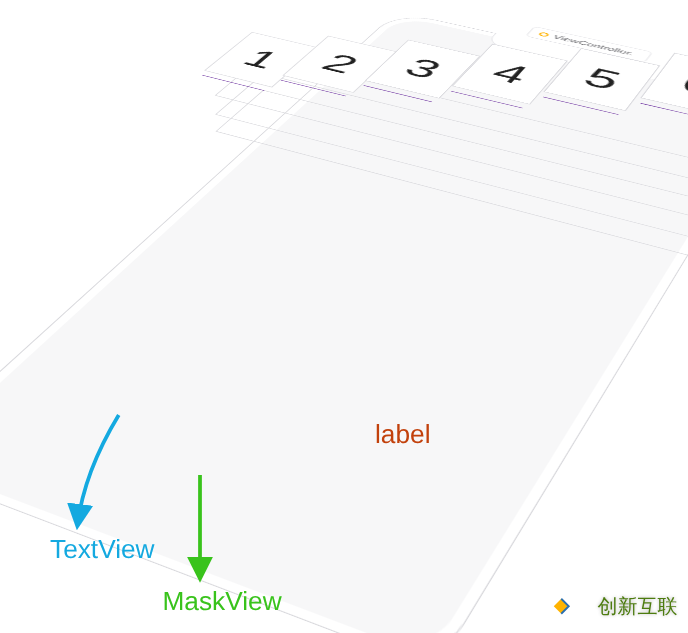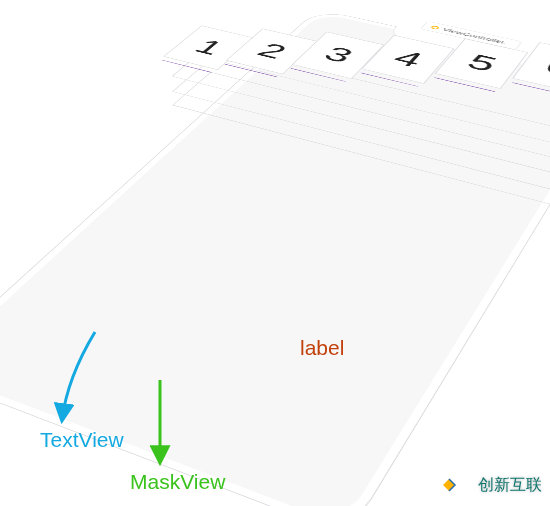--- a/index.html
+++ b/index.html
@@ -1,18 +1,18 @@
 <!DOCTYPE html>
 <html><head>
 <meta charset="utf-8">
 <style>
   html,body{margin:0;padding:0;width:550px;height:506px;overflow:hidden;font-family:-apple-system,"Helvetica Neue",Arial,sans-serif;background:#fff}
   .stage{position:absolute;inset:0}
   
-  .watermark{position:absolute;right:8px;bottom:8px;display:flex;align-items:center;gap:16px;color:#0f766e;font-size:16px;z-index:40}
+  .watermark{position:absolute;right:8px;bottom:8px;display:flex;align-items:center;gap:16px;color:#4d7c0f;font-size:16px;z-index:40}
   .watermark .logo{width:26px;height:26px;border-radius:50%;background:#fff;display:flex;align-items:center;justify-content:center}
   .watermark .logo svg{display:block}
   .watermark .txt{font-weight:500;text-shadow:0 0 3px rgba(0,0,0,.3)}
   
   .scene{position:absolute;left:0;top:0;width:550px;height:506px;perspective:1400px;perspective-origin:40% 35%}
   .world{position:absolute;left:50%;top:52%;transform-style:preserve-3d;transform:translate(-50%,-50%) rotateX(58deg) rotateZ(28deg)}
   
   .phone{position:absolute;width:420px;height:860px;left:-210px;top:-560px;border-radius:46px;background:#f7f7f8;border:1px solid #d8d8dc;box-shadow:inset 0 0 0 8px #fff}
   .notch{position:absolute;left:50%;top:-1px;width:190px;height:28px;transform:translateX(-50%);background:#fff;border:1px solid #e4e4e8;border-top:none;border-radius:0 0 22px 22px}
   

